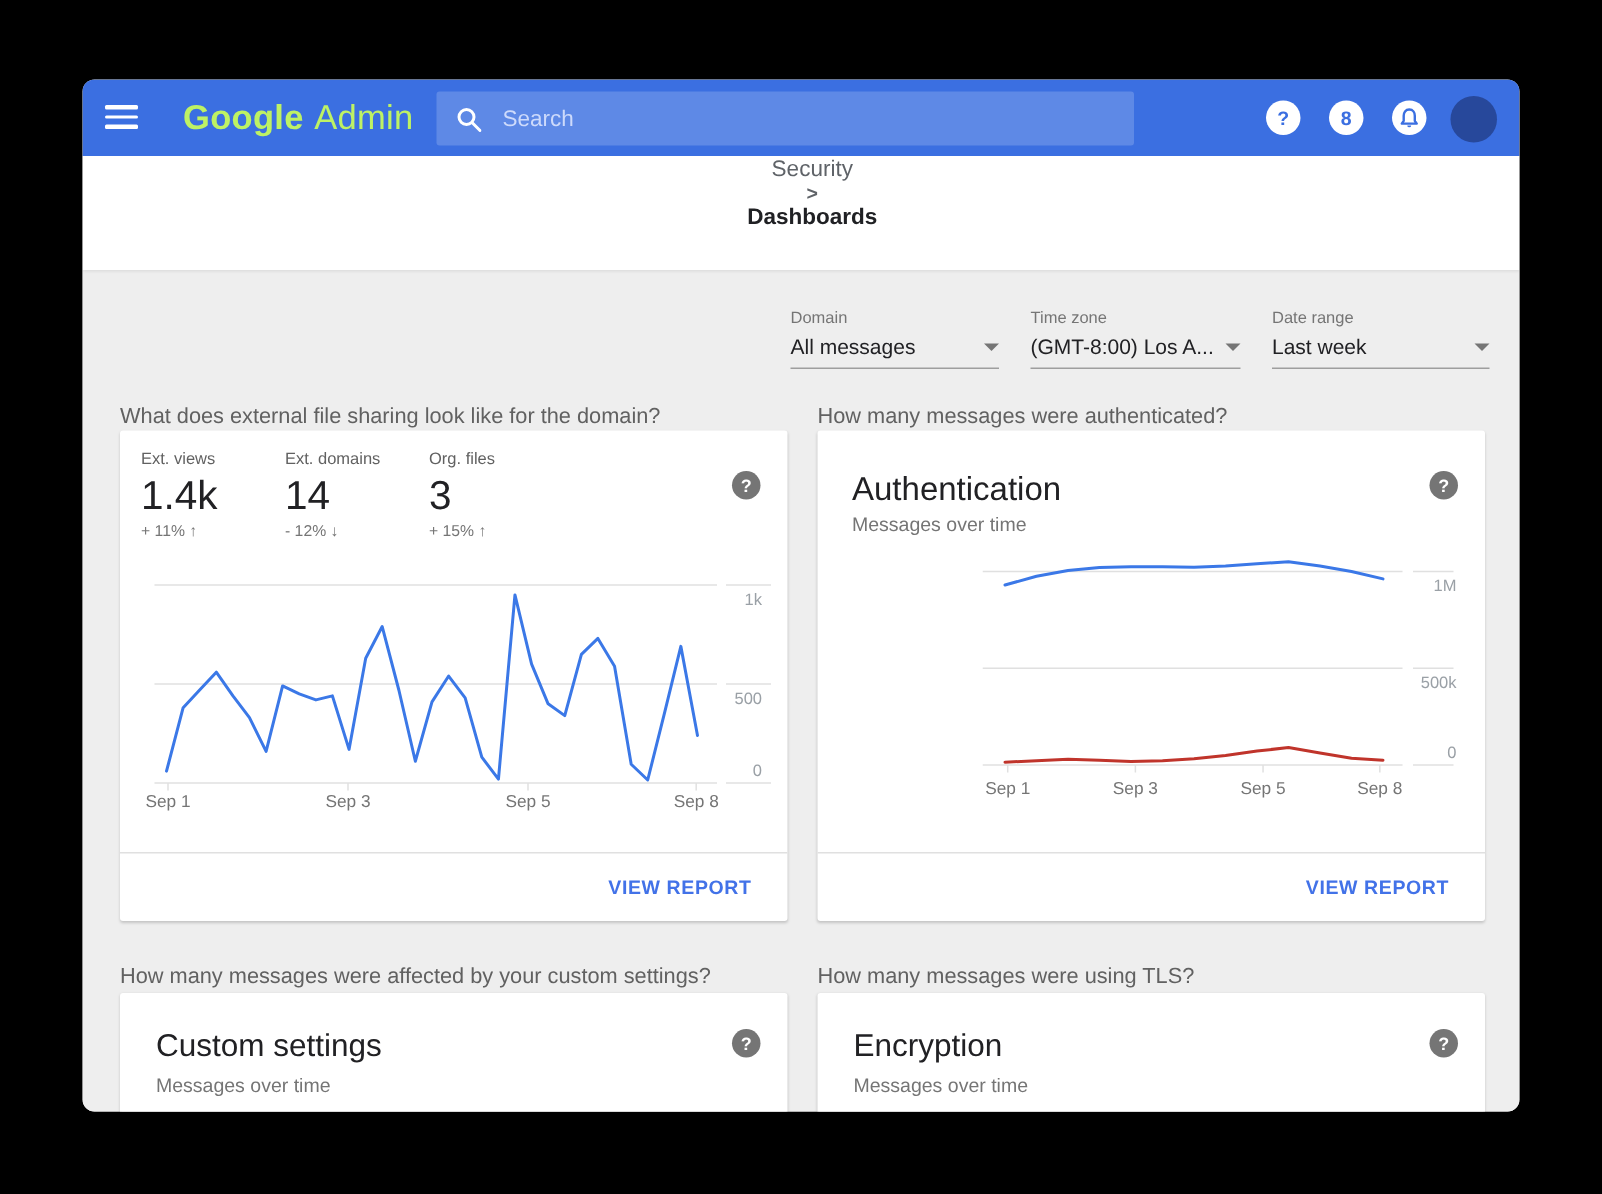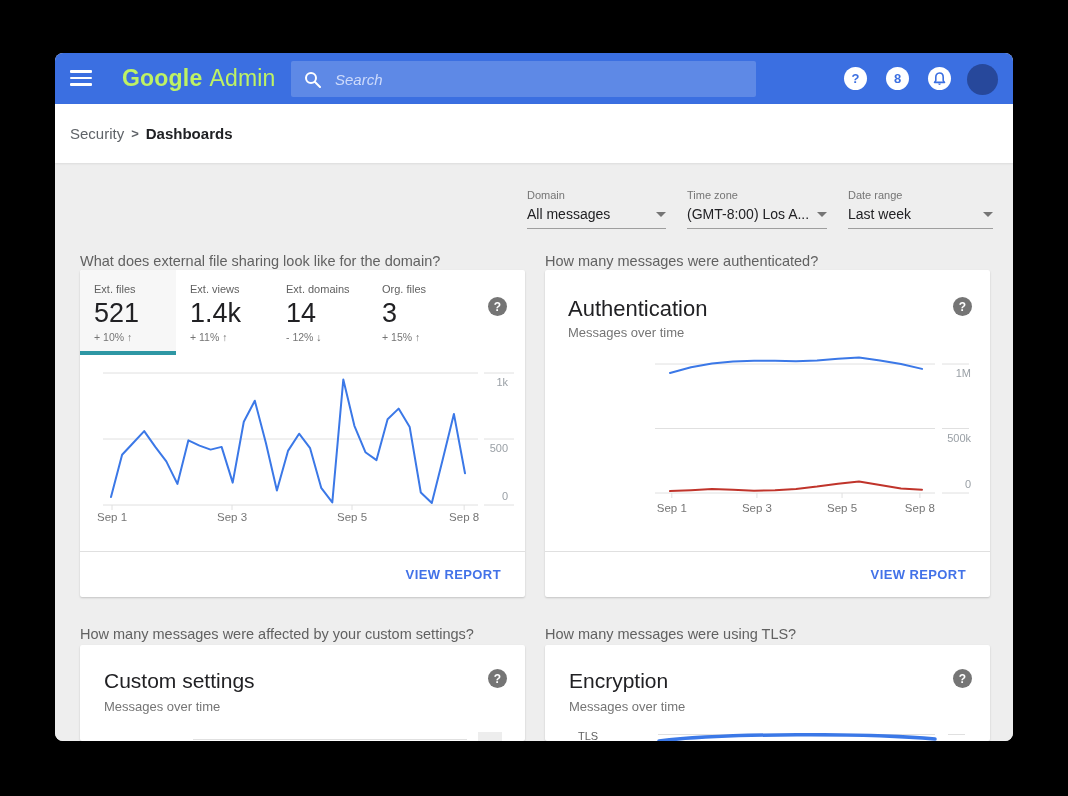--- a/index.html
+++ b/index.html
@@ -15,32 +15,32 @@
                display:flex; flex-direction:column; justify-content:center; gap:4px; }
   .hamburger span { display:block; width:22px; height:2.5px; background:#fff; border-radius:1px; }
   .logo { position:absolute; left:67px; top:0; height:51px; display:flex; align-items:center;
           color:#bef264; font-size:23px; letter-spacing:.2px; }
   .logo .g { font-weight:700; margin-right:7px; }
   .logo .a { font-weight:400; }
   .searchbox { position:absolute; left:236px; top:8px; width:465px; height:36px;
                background:rgba(255,255,255,.18); border-radius:2px; display:flex; align-items:center; }
   .searchbox svg { margin:0 14px 0 13px; }
   .searchbox input { background:transparent; border:none; outline:none; color:#fff;
-                     font-size:15px; width:380px; font-family:"Liberation Sans",sans-serif;font-style:italic; }
+                     font-size:15px; width:380px; font-family:"Liberation Sans",sans-serif; }
   .searchbox input::placeholder { color:#cddafb; opacity:1; }
   .tb-icons { position:absolute; right:62px; top:14px; display:flex; gap:19px; }
   .tb-icon { width:23px; height:23px; border-radius:50%; background:#fff; color:#3b6fe1;
              display:flex; align-items:center; justify-content:center;
              font-size:13px; font-weight:700; cursor:pointer; }
   .avatar { position:absolute; right:15px; top:11px; width:31px; height:31px; border-radius:50%;
             background:#27489b; cursor:pointer; }
 
   
-  .crumbbar { height:59px; background:#fff; display:flex; align-items:center; padding-left:15px;
-              font-size:15px; box-shadow:0 1px 2px rgba(0,0,0,.08); position:relative; z-index:2; }
+  .crumbbar { height:76px; background:#fff; display:flex; align-items:center; padding-left:15px;
+              font-size:15px; box-shadow:0 1px 2px rgba(0,0,0,.08); position:relative; z-index:2;flex-direction:column; }
   .crumb-parent { color:#5f6368; cursor:pointer; }
   .crumb-sep { color:#5f6368; margin:0 7px; font-weight:700; font-size:13px; }
   .crumb-current { color:#202124; font-weight:700; }
 
   
   .content { position:relative; height:578px; background:#eeeeee; }
 
   .filters { position:absolute; top:26px; right:20px; display:flex; gap:21px; }
   .filter { border-bottom:1px solid #9e9e9e; padding-bottom:6px; cursor:pointer; }
   .filter .flabel { font-size:11px; color:#757575; margin-bottom:5px; }
@@ -170,25 +170,20 @@
       </div>
     </div>
 
     <div class="question q1">What does external file sharing look like for the domain?</div>
     <div class="question q3">How many messages were affected by your custom settings?</div>
     <div class="question q2">How many messages were authenticated?</div>
     <div class="question q4">How many messages were using TLS?</div>
 
     <div class="card card-a">
       <div class="tabs">
-        <div class="tab active">
-          <div class="tlabel">Ext. files</div>
-          <div class="tvalue">521</div>
-          <div class="tdelta">+ 10% ↑</div>
-        </div>
         <div class="tab">
           <div class="tlabel">Ext. views</div>
           <div class="tvalue">1.4k</div>
           <div class="tdelta">+ 11% ↑</div>
         </div>
         <div class="tab">
           <div class="tlabel">Ext. domains</div>
           <div class="tvalue">14</div>
           <div class="tdelta">- 12% ↓</div>
         </div>

